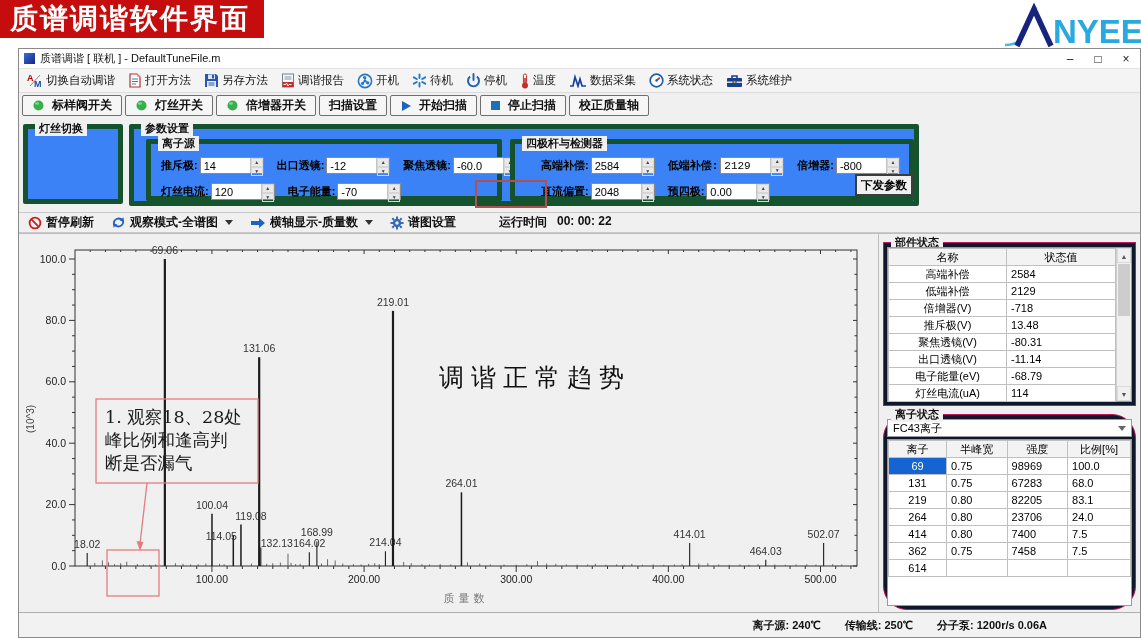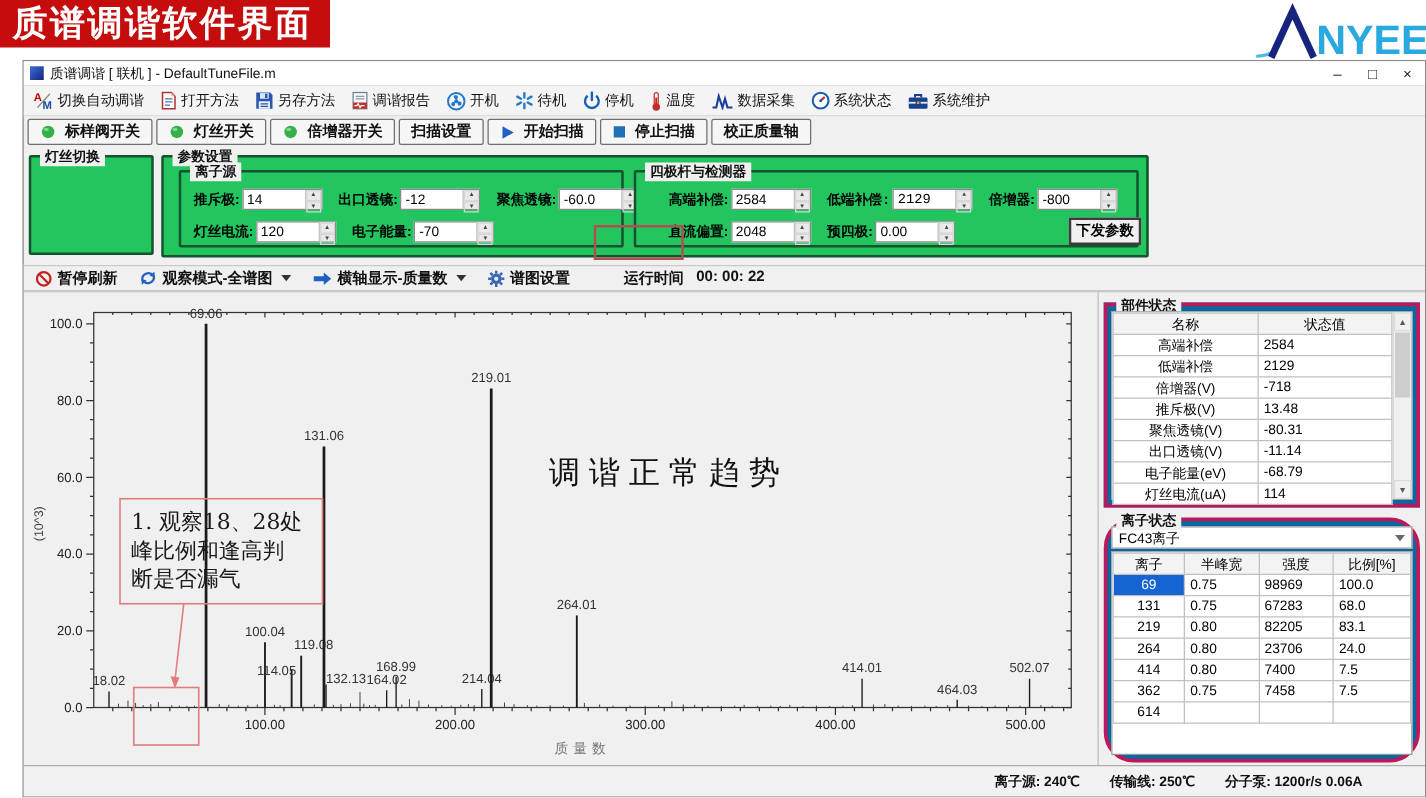--- a/index.html
+++ b/index.html
@@ -23,21 +23,21 @@
   .toolbar { height:24px; background:#f4f4f4; border-bottom:1px solid #dcdcdc; display:flex; align-items:center;
              padding-left:8px; gap:13px; font-size:11.5px; color:#111; flex:0 0 auto; }
   .titem { display:flex; align-items:center; gap:3px; white-space:nowrap; }
 
   .btnrow { height:25px; display:flex; align-items:center; padding-left:3px; gap:3px; flex:0 0 auto; }
   .abtn { height:21px; border:1px solid #6f6f6f; border-radius:2px; background:#f6f6f6; display:flex;
           align-items:center; justify-content:center; gap:7px; font-size:12px; font-weight:bold; color:#111; padding:0 9px; }
 
   
   .params { position:relative; height:94px; flex:0 0 auto; font-size:11px; }
-  .gb { position:absolute; border:2px solid #14532d; border-radius:2px; background:#22c55e; }
+  .gb { position:absolute; border:5px solid #14532d; border-radius:2px; background:#3b82f6; }
   .gbt { position:absolute; top:-8px; left:7px; background:#f0f0f0; padding:0 4px; font-size:11px; font-weight:bold; color:#111; white-space:nowrap; }
   #gb-filament { left:4px; top:6px; width:100px; height:80px; }
   #gb-params  { left:110px; top:6px; width:790px; height:82px; }
   #gb-ion  { left:12px;  top:10px; width:356px; height:62px; }
   #gb-quad { left:376px; top:10px; width:404px; height:62px;padding-left:16px; }
   .radio-row { display:flex; align-items:center; gap:6px; margin:14px 0 0 16px; font-size:11.5px; }
   .radio { width:12px; height:12px; border:1px solid #555; border-radius:50%; background:#fff; }
   .radio.sel::after { content:''; display:block; width:6px; height:6px; margin:2px; border-radius:50%; background:#1a1a1a; }
   .frow { display:flex; align-items:center; gap:13px; padding-left:10px; height:26px; }
   .frow.r1 { margin-top:8px; }
@@ -57,21 +57,21 @@
   .ct-item { display:flex; align-items:center; gap:4px; white-space:nowrap; }
   .caret { width:0; height:0; border-left:4px solid transparent; border-right:4px solid transparent; border-top:5px solid #333; margin-left:3px; }
   .runtime { margin-left:26px; display:flex; gap:10px; }
 
   
   .main { flex:1 1 auto; display:flex; border-top:1px solid #bdbdbd; min-height:0; }
   .chart-area { width:860px; position:relative; border-right:1px solid #bdbdbd; background:#f0f0f0; }
   .chart-area svg { position:absolute; left:0; top:0; }
 
   .right-panel { flex:1; background:#f0f0f0; display:flex; flex-direction:column; font-size:11px; padding:0 2px; }
-  .gb2 { position:relative; border:3px solid #be185d; background:#0369a1; }
+  .gb2 { position:relative; border:1px solid #be185d; background:#0f172a; }
   #gb-comp { margin:8px 2px 2px 2px; height:164px; padding:4px 3px 3px 3px; }
   #gb-ionstat { margin:6px 2px 2px 2px; flex:1; padding:4px 3px 3px 3px; display:flex; flex-direction:column; min-height:0;border-radius:24px; }
   table { border-collapse:collapse; width:100%; background:#fff; table-layout:fixed; }
   th { font-weight:normal; background:#f3f3f3; }
   th,td { border:1px solid #c0c0c0; height:17px; font-size:11px; padding:0 4px; overflow:hidden; white-space:nowrap; }
   .comp-wrap { position:relative; height:100%; border:1px solid #999; background:#fff; padding-right:15px; }
   .comp-wrap table td:first-child, .comp-wrap table th { text-align:center; }
   .comp-wrap table td:last-child { text-align:left; }
   .vscroll { position:absolute; right:0; top:0; bottom:0; width:15px; background:#f0f0f0; border-left:1px solid #d0d0d0; }
   .sb-btn { height:15px; font-size:7px; text-align:center; line-height:15px; color:#555; background:#f0f0f0; border:1px solid #dadada; }
@@ -81,21 +81,21 @@
   .dd-caret { margin-left:auto; width:0; height:0; border-left:4px solid transparent; border-right:4px solid transparent; border-top:5px solid #666; }
   .ion-wrap { flex:1; border:1px solid #999; background:#fff; min-height:0; }
   .ion-wrap th, .ion-wrap td { text-align:center; }
   .ion-wrap td.num { text-align:left; }
   td.sel { background:#1464d2; color:#fff; }
 
   
   .statusbar { height:25px; border-top:1px solid #aeaeae; background:#f2f2f2; display:flex; align-items:center;
                font-size:11px; font-weight:bold; color:#111; padding:0 10px; flex:0 0 auto; }
   .sb-left { display:flex; gap:36px;flex-direction:column; }
-  .sb-right { margin-left:auto; margin-right:40px; display:flex; gap:24px; }
+  .sb-right { margin-left:auto; margin-right:83px; display:flex; gap:24px; }
 </style>
 </head>
 <body>
 
 <div class="banner">质谱调谐软件界面</div>
 
 <div class="logo">
   <svg width="150" height="48" viewBox="0 0 150 48">
     <path d="M2,43 C16,43 21,36 26,20 C29,10 31,6 34,7" fill="none" stroke="#4db8e8" stroke-width="2.5"></path>
     <path d="M14,44 L31,7 L48,44" fill="none" stroke="#16247e" stroke-width="5.5" stroke-linejoin="miter"></path>

